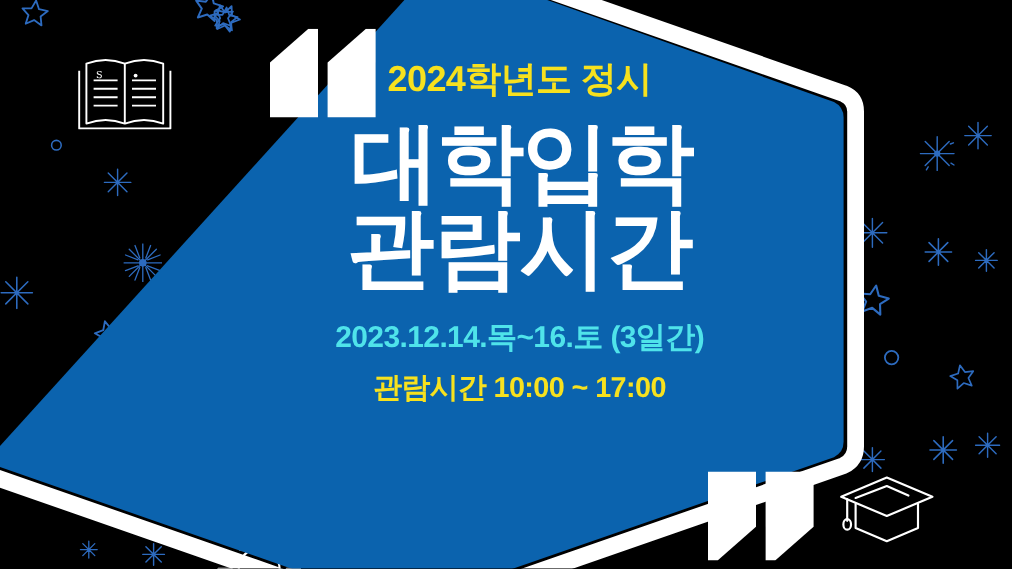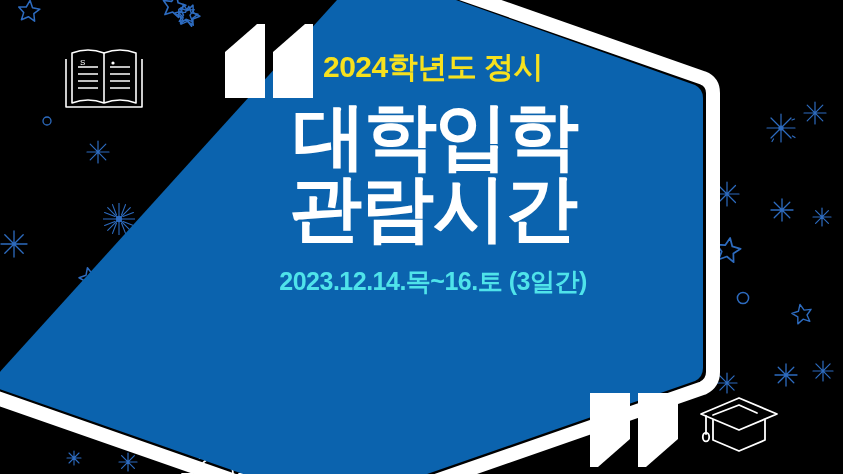--- a/index.html
+++ b/index.html
@@ -311,16 +311,17 @@
 
     <div class="headline">
       <div class="l1">대학입학</div>
       <div class="l2">관람시간</div>
     </div>
 
     <div class="subinfo">
       <div>2023.12.14.목~16.토 (3일간)</div>
     </div>
 
+    <div class="hours">관람시간 10:00 ~ 17:00</div>
 
   </div>
 
 </div>
 
 </body></html>

